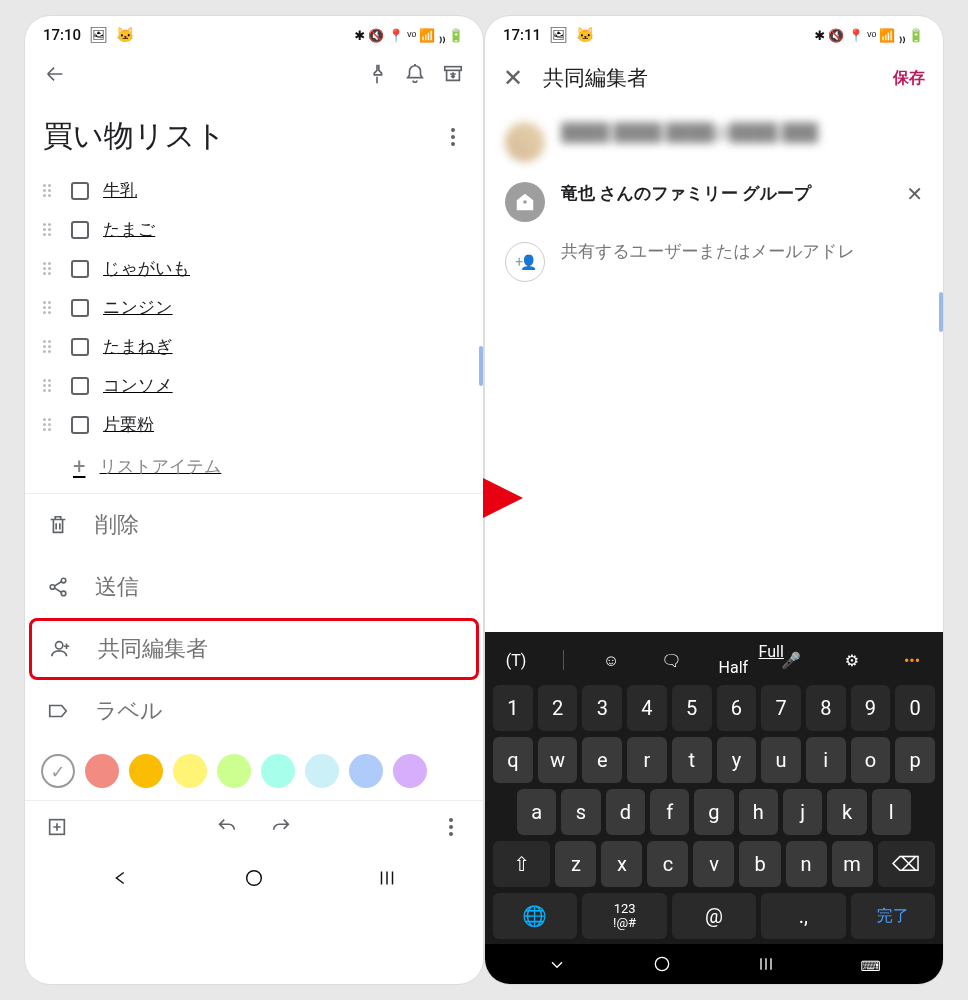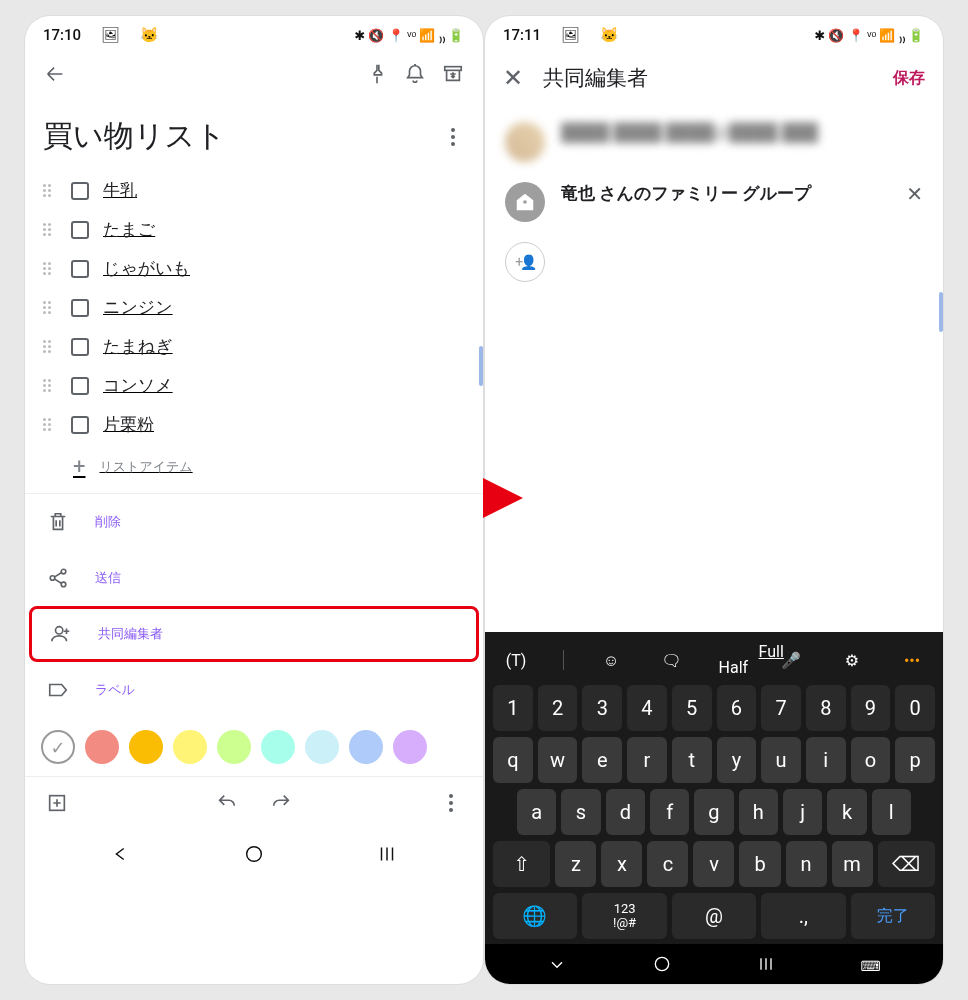--- a/index.html
+++ b/index.html
@@ -4,21 +4,21 @@
 <style>
 * { box-sizing: border-box; margin: 0; padding: 0; }
 body { font-family: -apple-system, "Segoe UI", Roboto, sans-serif; background: #e8e8e8; display: flex; align-items: center; justify-content: center; width: 968px; height: 1000px; }
 .container { display: flex; gap: 0; align-items: center; position: relative; }
 .phone { width: 460px; height: 970px; background: #fff; border-radius: 26px; overflow: hidden; display: flex; flex-direction: column; position: relative; border: 1px solid #ddd; }
 .arrow { position: absolute; left: 449px; top: 50%; transform: translateY(-50%); z-index: 10; }
 .arrow svg { width: 60px; height: 60px; }
 
 
 .statusbar { display: flex; justify-content: space-between; align-items: center; padding: 10px 18px 2px; font-size: 15px; font-weight: 500; color: #111; }
-.status-left { display: flex; align-items: flex-end; gap: 20px; }
+.status-left { display: flex; align-items: flex-end; gap: 8px; }
 .status-right { display: flex; align-items: center; gap: 4px; font-size: 13px; }
 
 
 .appheader { display: flex; align-items: center; padding: 16px 18px 10px; gap: 14px; }
 .appheader .spacer { flex: 1; }
 .ic { width: 24px; height: 24px; display: inline-flex; align-items: center; justify-content: center; color: #5f6368; }
 .ic svg { width: 22px; height: 22px; stroke: currentColor; fill: none; stroke-width: 1.8; }
 
 
 .titlerow { display: flex; align-items: center; padding: 20px 18px 14px; }
@@ -28,25 +28,25 @@
 
 
 .list { padding: 0 18px; text-decoration: underline; }
 .listrow { display: flex; align-items: center; padding: 8px 0; gap: 14px; }
 .drag { width: 14px; display: grid; grid-template-columns: repeat(2,3px); gap: 2px; }
 .drag span { width: 3px; height: 3px; border-radius: 50%; background: #bbb; }
 .cbox { width: 18px; height: 18px; border: 2px solid #5f6368; border-radius: 3px; }
 .itemtxt { font-size: 17px; color: #202124; }
 .addrow { display: flex; align-items: center; padding: 10px 0 14px 30px; gap: 14px; color: #80868b; }
 .addrow .plus { font-size: 22px; }
-.addrow .txt { font-size: 13px; }
+.addrow .txt { font-size: 17px; }
 
 
 .menusheet { border-top: 1px solid #eee; background: #fff; }
-.menurow { display: flex; align-items: center; padding: 16px 20px; gap: 24px; font-size: 13px; color: #8b5cf6; }
+.menurow { display: flex; align-items: center; padding: 16px 20px; gap: 24px; font-size: 22px; color: #737373; }
 .menurow.hl { border: 3px solid #e60012; border-radius: 8px; margin: 0 4px; padding: 13px 16px; }
 .menurow .ic { width: 26px; }
 
 
 .colorrow { display: flex; gap: 10px; padding: 12px 16px; overflow: hidden; }
 .cdot { width: 34px; height: 34px; border-radius: 50%; flex-shrink: 0; }
 .cdot.sel { border: 2px solid #999; background: #fff; position: relative; }
 .cdot.sel::after { content: "✓"; position: absolute; inset: 0; display: flex; align-items: center; justify-content: center; color: #999; font-size: 18px; }
 
 
@@ -360,20 +360,21 @@
             <path d="M12 3l9 7v11H3V10l9-7z" fill="#fff"></path>
             <path d="M12 10a2 2 0 100 4 2 2 0 000-4z" fill="#9e9e9e"></path>
           </svg>
         </div>
     <div class="ctext bold">竜也 さんのファミリー グループ</div>
     <span class="xic" style="font-size:20px">✕</span>
   </div>
 
   <div class="crow">
     <div class="avatar add"></div>
+    <input class="placeholderText" style="border: 0px; outline: 0px; flex: 1 1 0%; font-size: 17px;" placeholder="共有するユーザーまたはメールアドレ">
   </div>
 
   <div style="flex:1;position:relative">
     <div class="scrollhint" style="top:0"></div>
   </div>
 
   <div class="kbd">
     <div class="kbdtop">
       <span class="topic">(T)</span>
       <span class="sep"></span>

